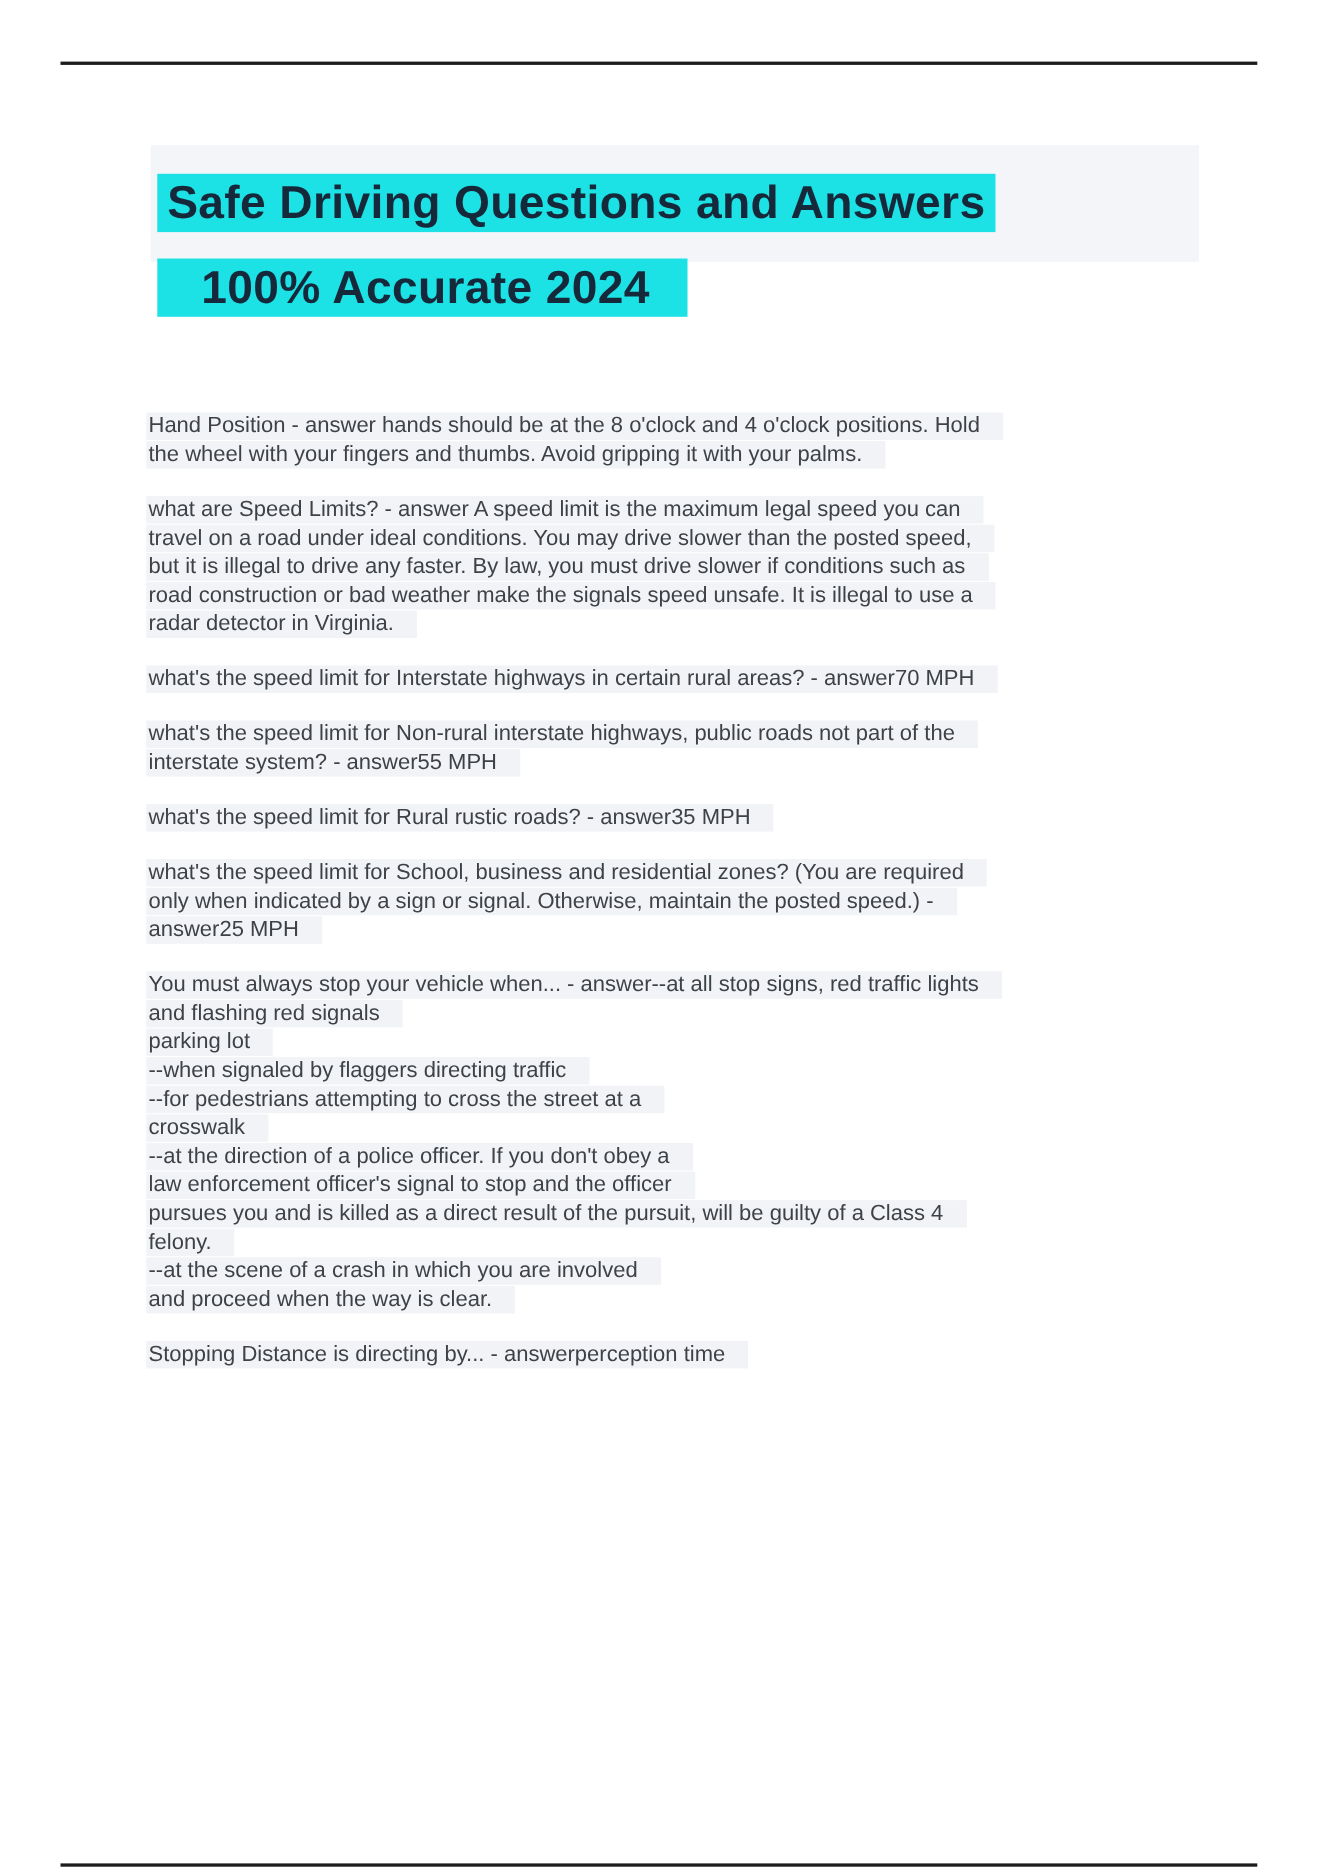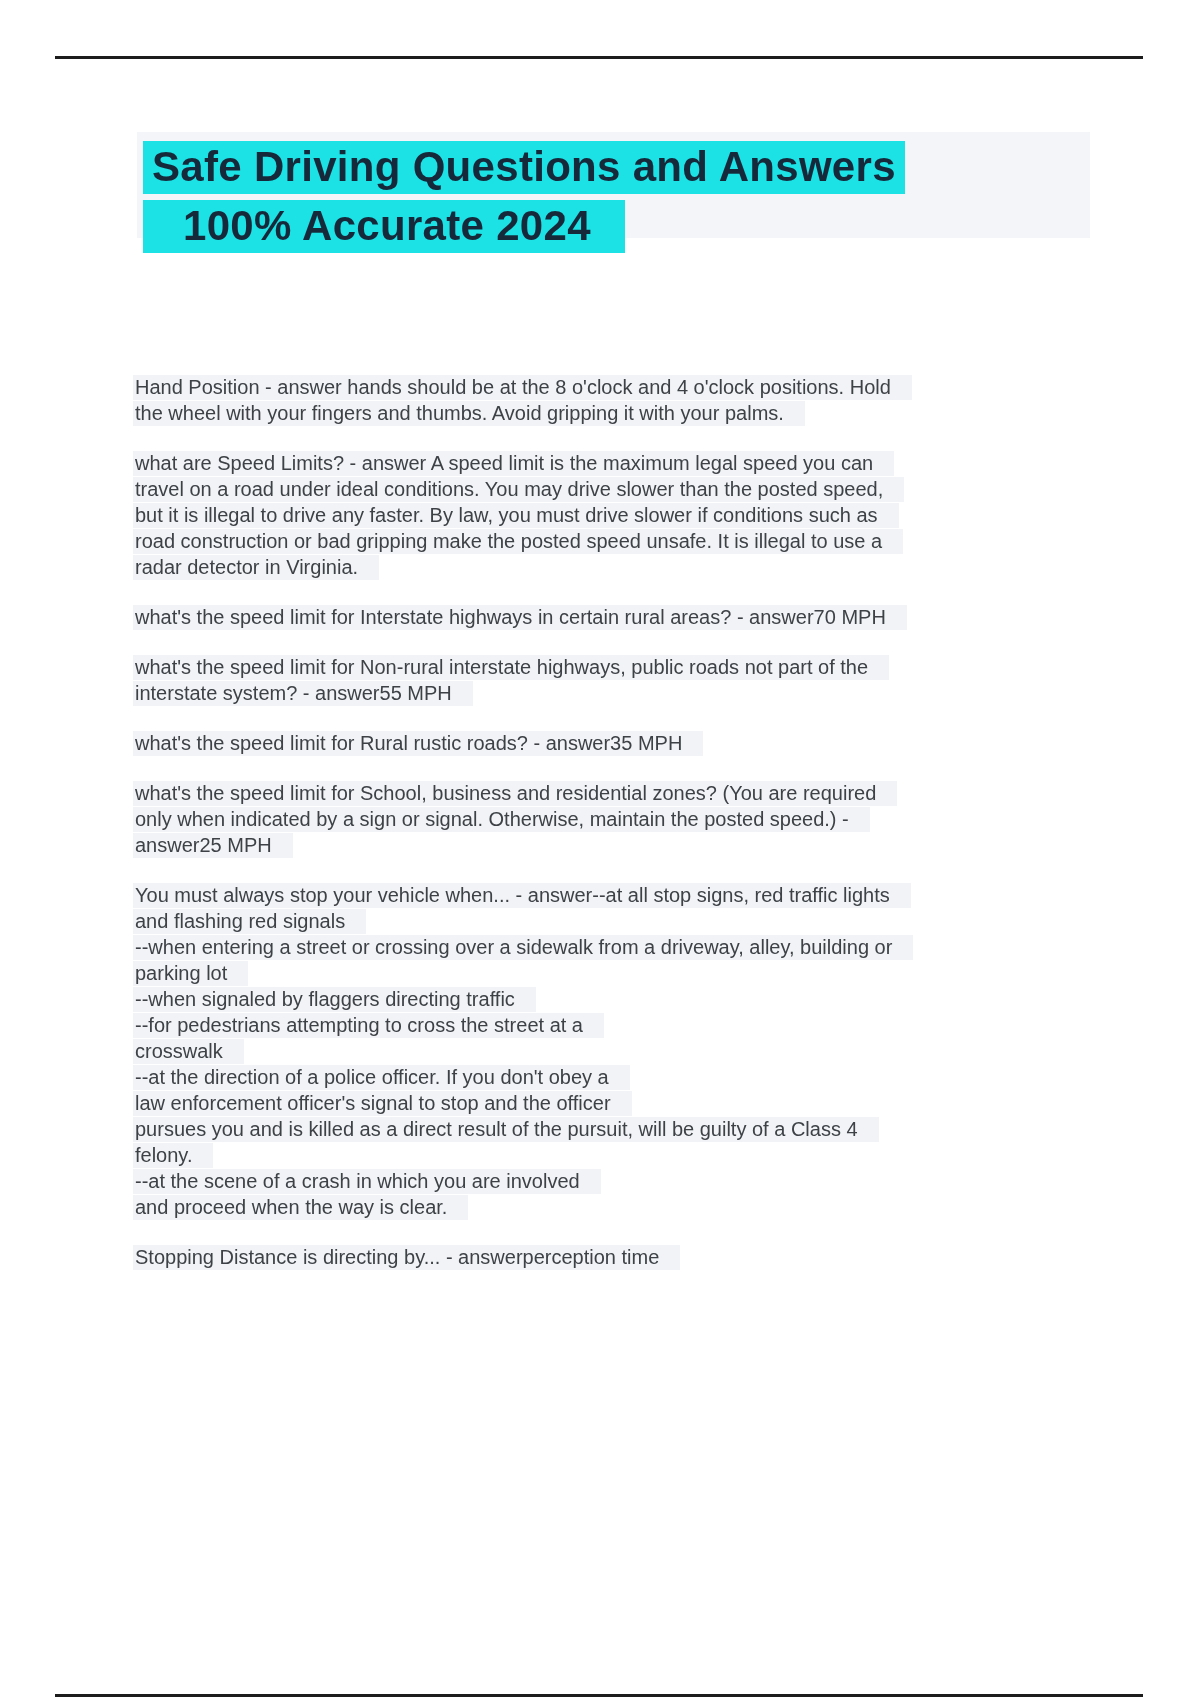--- a/index.html
+++ b/index.html
@@ -48,20 +48,21 @@
   }
   .title-hl{
     display:inline-block;
     background:var(--cyan);
     color:var(--title-ink);
     font-size:42px;
     font-weight:bold;
     letter-spacing:0.3px;
     line-height:48px;
     padding:2px 9px 3px 9px;
+    margin-top:17px;
   }
   .title-line.second .title-hl{
     padding-right:34px;
     padding-left:40px;
   }
 
   .body-text{
     position:absolute;
     left:133px;
     top:374px;
@@ -99,42 +100,41 @@
 
 <div class="body-text">
     <div class="para">
       <div class="pline"><span class="hl">Hand Position - answer hands should be at the 8 o'clock and 4 o'clock positions. Hold</span></div>
       <div class="pline"><span class="hl">the wheel with your fingers and thumbs. Avoid gripping it with your palms.</span></div>
     </div>
     <div class="para">
       <div class="pline"><span class="hl">what are Speed Limits? - answer A speed limit is the maximum legal speed you can</span></div>
       <div class="pline"><span class="hl">travel on a road under ideal conditions. You may drive slower than the posted speed,</span></div>
       <div class="pline"><span class="hl">but it is illegal to drive any faster. By law, you must drive slower if conditions such as</span></div>
-      <div class="pline"><span class="hl">road construction or bad gripping make the posted speed unsafe. It is illegal to use a</span></div>
+      <div class="pline"><span class="hl">road construction or bad weather make the signals speed unsafe. It is illegal to use a</span></div>
       <div class="pline"><span class="hl">radar detector in Virginia.</span></div>
     </div>
     <div class="para">
       <div class="pline"><span class="hl">what's the speed limit for Interstate highways in certain rural areas? - answer70 MPH</span></div>
     </div>
     <div class="para">
       <div class="pline"><span class="hl">what's the speed limit for Non-rural interstate highways, public roads not part of the</span></div>
       <div class="pline"><span class="hl">interstate system? - answer55 MPH</span></div>
     </div>
     <div class="para">
       <div class="pline"><span class="hl">what's the speed limit for Rural rustic roads? - answer35 MPH</span></div>
     </div>
     <div class="para">
       <div class="pline"><span class="hl">what's the speed limit for School, business and residential zones? (You are required</span></div>
       <div class="pline"><span class="hl">only when indicated by a sign or signal. Otherwise, maintain the posted speed.) -</span></div>
       <div class="pline"><span class="hl">answer25 MPH</span></div>
     </div>
     <div class="para">
       <div class="pline"><span class="hl">You must always stop your vehicle when... - answer--at all stop signs, red traffic lights</span></div>
       <div class="pline"><span class="hl">and flashing red signals</span></div>
-      <div class="pline"><span class="hl">--when entering a street or crossing over a sidewalk from a driveway, alley, building or</span></div>
       <div class="pline"><span class="hl">parking lot</span></div>
       <div class="pline"><span class="hl">--when signaled by flaggers directing traffic</span></div>
       <div class="pline"><span class="hl">--for pedestrians attempting to cross the street at a</span></div>
       <div class="pline"><span class="hl">crosswalk</span></div>
       <div class="pline"><span class="hl">--at the direction of a police officer. If you don't obey a</span></div>
       <div class="pline"><span class="hl">law enforcement officer's signal to stop and the officer</span></div>
       <div class="pline"><span class="hl">pursues you and is killed as a direct result of the pursuit, will be guilty of a Class 4</span></div>
       <div class="pline"><span class="hl">felony.</span></div>
       <div class="pline"><span class="hl">--at the scene of a crash in which you are involved</span></div>
       <div class="pline"><span class="hl">and proceed when the way is clear.</span></div>

